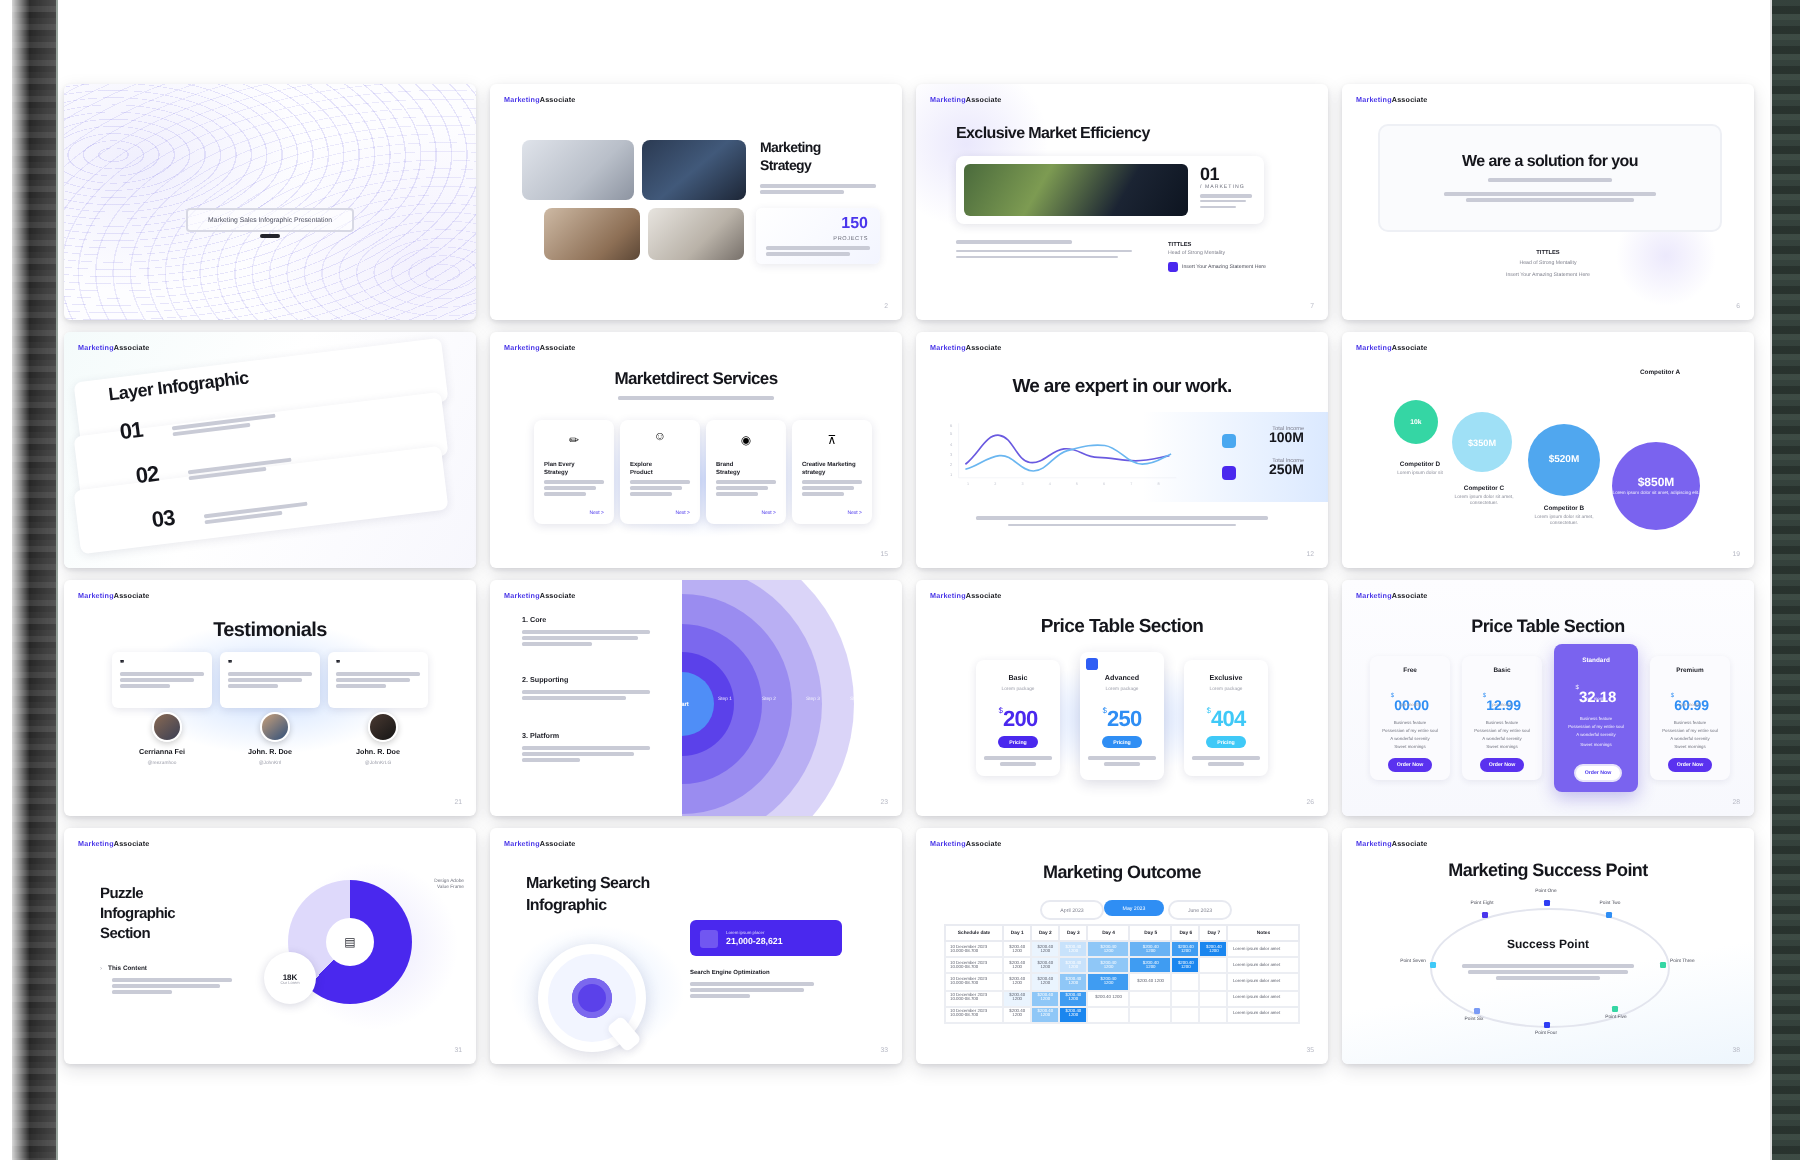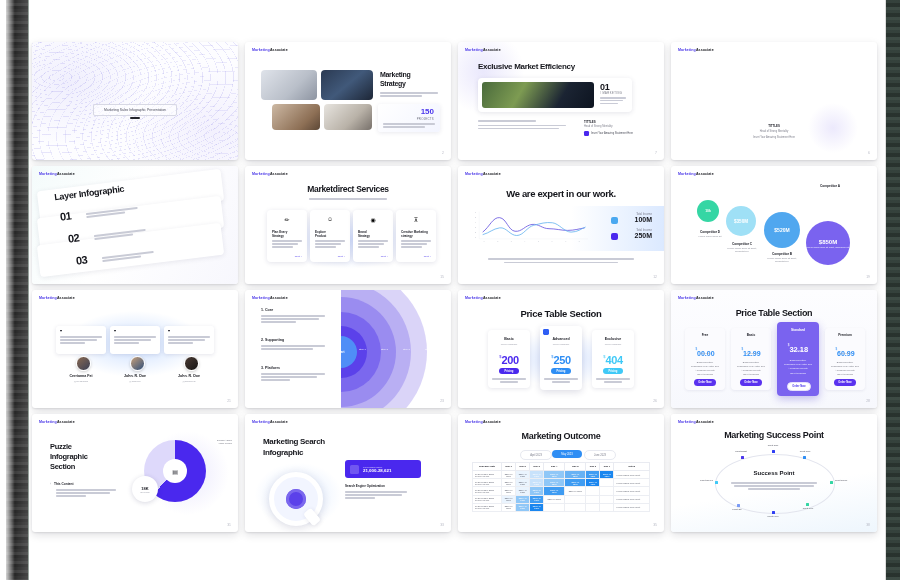--- a/index.html
+++ b/index.html
@@ -192,20 +192,30 @@
         <span style="width:5px;height:5px;border-radius:1.2px;background:#4a28ee;display:inline-block;"></span>
         <span style="font-size:2.6px;color:#4a4c58;">Insert Your Amazing Statement Here</span>
       </div>
     </div>
     <div class="pg">7</div>
   </div>
 
   <div class="slide s4">
     <div class="glow"></div>
     <div class="logo"><span class="a">Marketing</span><span class="b">Associate</span></div>
+    <div class="box">
+      <div style="position:absolute;left:0;right:0;top:13px;text-align:center;font-size:8px;font-weight:600;color:#15161c;letter-spacing:-.3px;">We are a solution for you</div>
+      <div style="position:absolute;left:50%;transform:translateX(-50%);top:26px;width:62px;">
+        <div class="ph" style="width:100%;"></div>
+      </div>
+      <div style="position:absolute;left:50%;transform:translateX(-50%);top:33px;width:106px;">
+        <div class="ph" style="width:100%;margin:0 auto 1.8px;"></div>
+        <div class="ph" style="width:80%;margin:0 auto;"></div>
+      </div>
+    </div>
     <div style="position:absolute;left:0;right:0;top:82px;text-align:center;">
       <div style="font-size:2.9px;font-weight:700;color:#22232c;">TITTLES</div>
       <div style="font-size:2.6px;color:#80828e;margin-top:1.5px;">Head of Strong Mentality</div>
       <div style="font-size:2.6px;color:#80828e;margin-top:3px;">Insert Your Amazing Statement Here</div>
     </div>
     <div class="pg">6</div>
   </div>
 
   <div class="slide s5">
     <div class="logo"><span class="a">Marketing</span><span class="b">Associate</span></div>
@@ -365,20 +375,21 @@
     </div>
     <div style="position:absolute;left:138px;top:18px;width:42px;text-align:center;">
       <div style="font-size:3.2px;font-weight:700;color:#1b1c24;">Competitor A</div>
     </div>
     <div class="pg">19</div>
   </div>
 
   <div class="slide s9">
     <div class="glow"></div>
     <div class="logo"><span class="a">Marketing</span><span class="b">Associate</span></div>
+    <div style="position:absolute;left:0;right:0;top:20px;text-align:center;font-size:10px;font-weight:600;color:#15161c;letter-spacing:-.3px;">Testimonials</div>
 
     <div class="tc" style="left:24px;">
       <div style="position:absolute;left:4px;top:3px;font-size:4px;font-weight:700;color:#22232c;">❞</div>
       <div style="position:absolute;left:4px;right:4px;top:10px;">
           <div class="ph" style="margin-bottom:1.4px;"></div>
           <div class="ph" style="width:88%;margin-bottom:1.4px;"></div>
           <div class="ph" style="width:60%;"></div>
         </div>
     </div>
     <div class="av" style="left:44px;background:linear-gradient(140deg,#8a6a52,#3a3f55);"></div>

